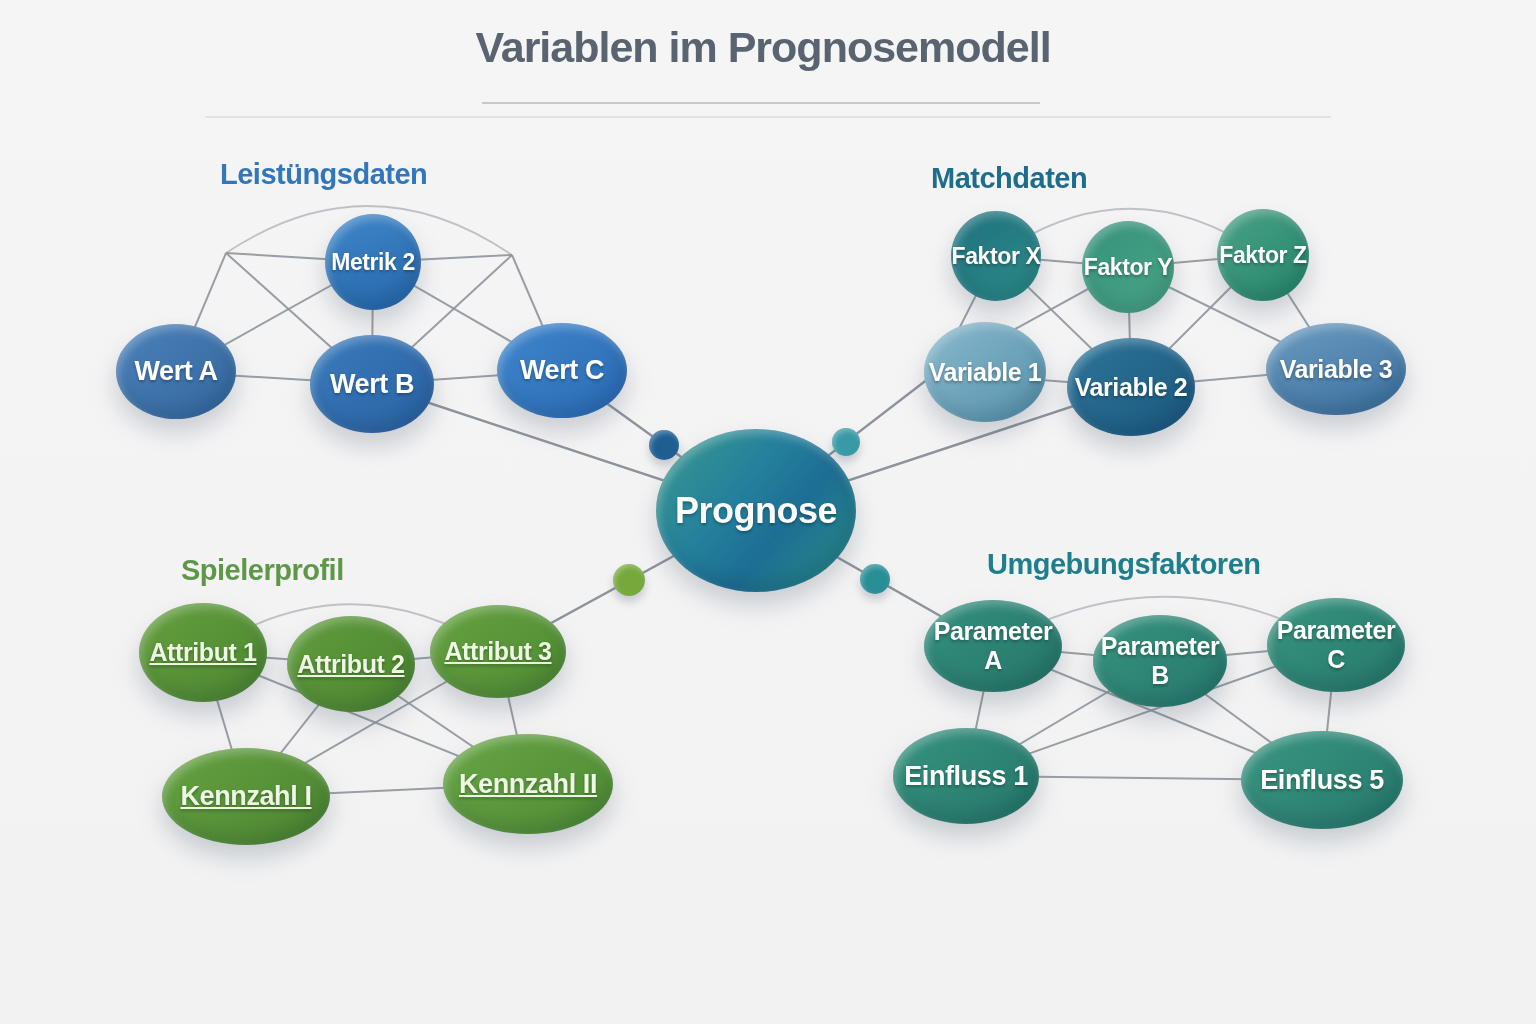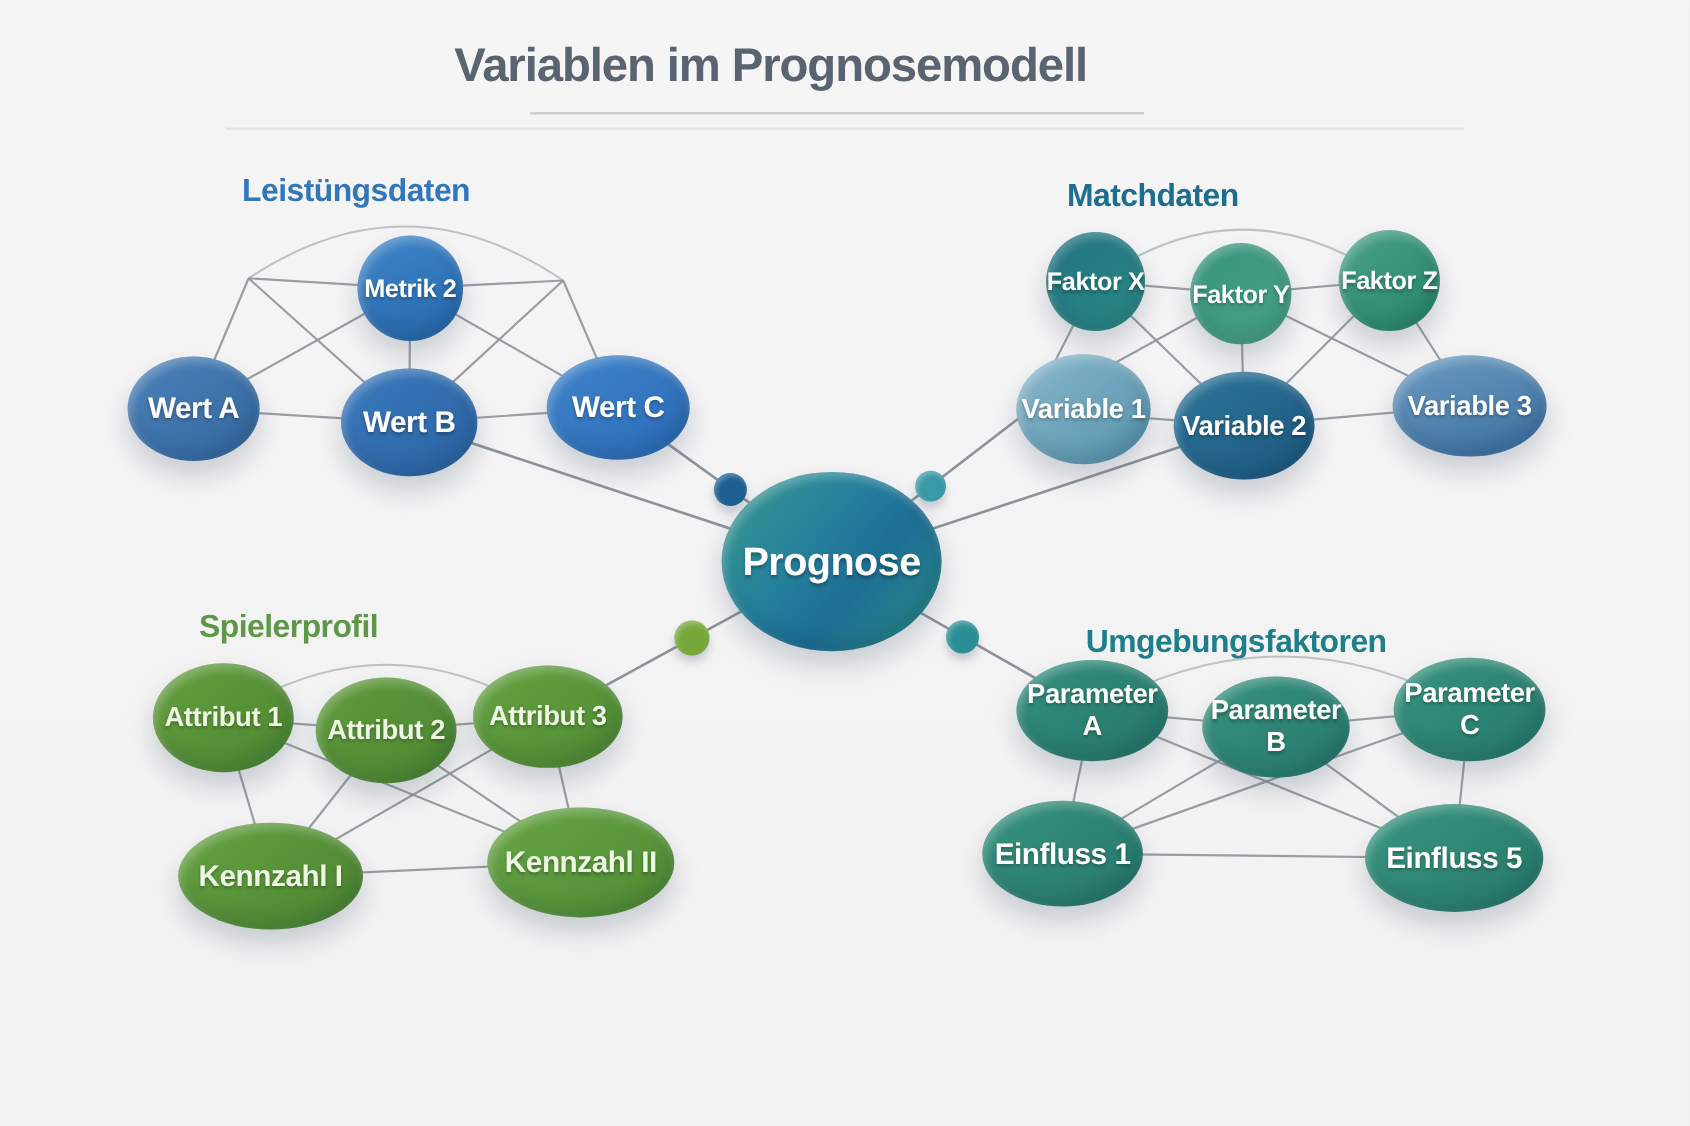--- a/index.html
+++ b/index.html
@@ -4,49 +4,49 @@
 <style>
   html,body{margin:0;padding:0;background:#e9e9ea;}
   #stage{
     position:relative;width:1536px;height:1024px;overflow:hidden;
     background:linear-gradient(180deg,#f6f5f6 0%,#f4f3f4 60%,#f2f2f2 100%);
     font-family:"Liberation Sans","DejaVu Sans",sans-serif;
   }
   .abs{position:absolute;}
   
   .title{
-    width:700px;left:413px;top:36px;text-align:left;
+    width:700px;left:413px;top:23px;text-align:center;
     font-size:43px;font-weight:700;letter-spacing:-1px;color:#5a6470;
   }
   .rule1{left:482px;top:102px;width:558px;height:2px;background:#c7cacd;}
   .rule2{left:205px;top:116px;width:1126px;height:2px;background:#e1e3e6;}
   
   .cluster-heading{
     font-size:29px;font-weight:700;letter-spacing:-0.5px;
   }
   .h-leist{left:220px;top:158px;width:300px;color:#3277bb;}
-  .h-match{left:970px;top:162px;width:300px;color:#1d6d8e;}
+  .h-match{left:931px;top:162px;width:300px;color:#1d6d8e;}
   .h-spieler{left:181px;top:554px;width:300px;color:#5f9749;}
-  .h-umgeb{left:987px;top:568px;width:360px;color:#1e7f8c;}
+  .h-umgeb{left:987px;top:548px;width:360px;color:#1e7f8c;}
   
   svg#edges{position:absolute;left:0;top:0;z-index:1;}
   .edge{stroke:#8f959c;stroke-width:2;opacity:.9;}
   .edge-hub{stroke:#878e97;stroke-width:2.4;opacity:.95;}
   .edge-arc{stroke:#b8bcc1;stroke-width:1.8;fill:none;opacity:.9;}
   
   .node{
     position:absolute;z-index:3;border-radius:50%;
     display:flex;align-items:center;justify-content:center;text-align:center;
     color:#fff;font-weight:700;letter-spacing:-0.4px;
     text-shadow:0 2px 3px rgba(0,0,0,.28);
     box-shadow:inset 3px 5px 9px rgba(255,255,255,.28), inset -5px -9px 16px rgba(0,20,40,.14);
     filter:drop-shadow(0 13px 12px rgba(60,80,100,.24));
   }
   .fz23{font-size:23px;} .fz25{font-size:25px;} .fz27{font-size:27px;}
-  .green-text{color:#eef7e3;}
+  .green-text{color:#eef7e3;text-decoration:underline;}
   .nd-m1{left:178px;top:205px;width:96px;height:96px;background:linear-gradient(140deg,#295f9d,#2f74bc);}
   .nd-m2{left:325px;top:214px;width:96px;height:96px;background:linear-gradient(160deg,#3e86c9,#2667ab);}
   .nd-m3{left:466px;top:209px;width:92px;height:92px;background:linear-gradient(150deg,#3c82c6,#2a6cb2);}
   .nd-wa{left:116px;top:324px;width:120px;height:95px;background:linear-gradient(140deg,#4a80b9,#34689e);}
   .nd-wb{left:310px;top:335px;width:124px;height:98px;background:linear-gradient(140deg,#3a7abc,#2a62a2);}
   .nd-wc{left:497px;top:323px;width:130px;height:95px;background:linear-gradient(140deg,#3f85cc,#2a6ab4);}
   .nd-fx{left:951px;top:211px;width:90px;height:90px;background:linear-gradient(140deg,#1f6f7e,#2d8d88);}
   .nd-fy{left:1082px;top:221px;width:92px;height:92px;background:linear-gradient(140deg,#35917c,#4aa585);}
   .nd-fz{left:1217px;top:209px;width:92px;height:92px;background:linear-gradient(140deg,#4aa186,#25866a);}
   .nd-v1{left:924px;top:322px;width:122px;height:100px;background:linear-gradient(140deg,#8ab8cd,#5492ab);}

